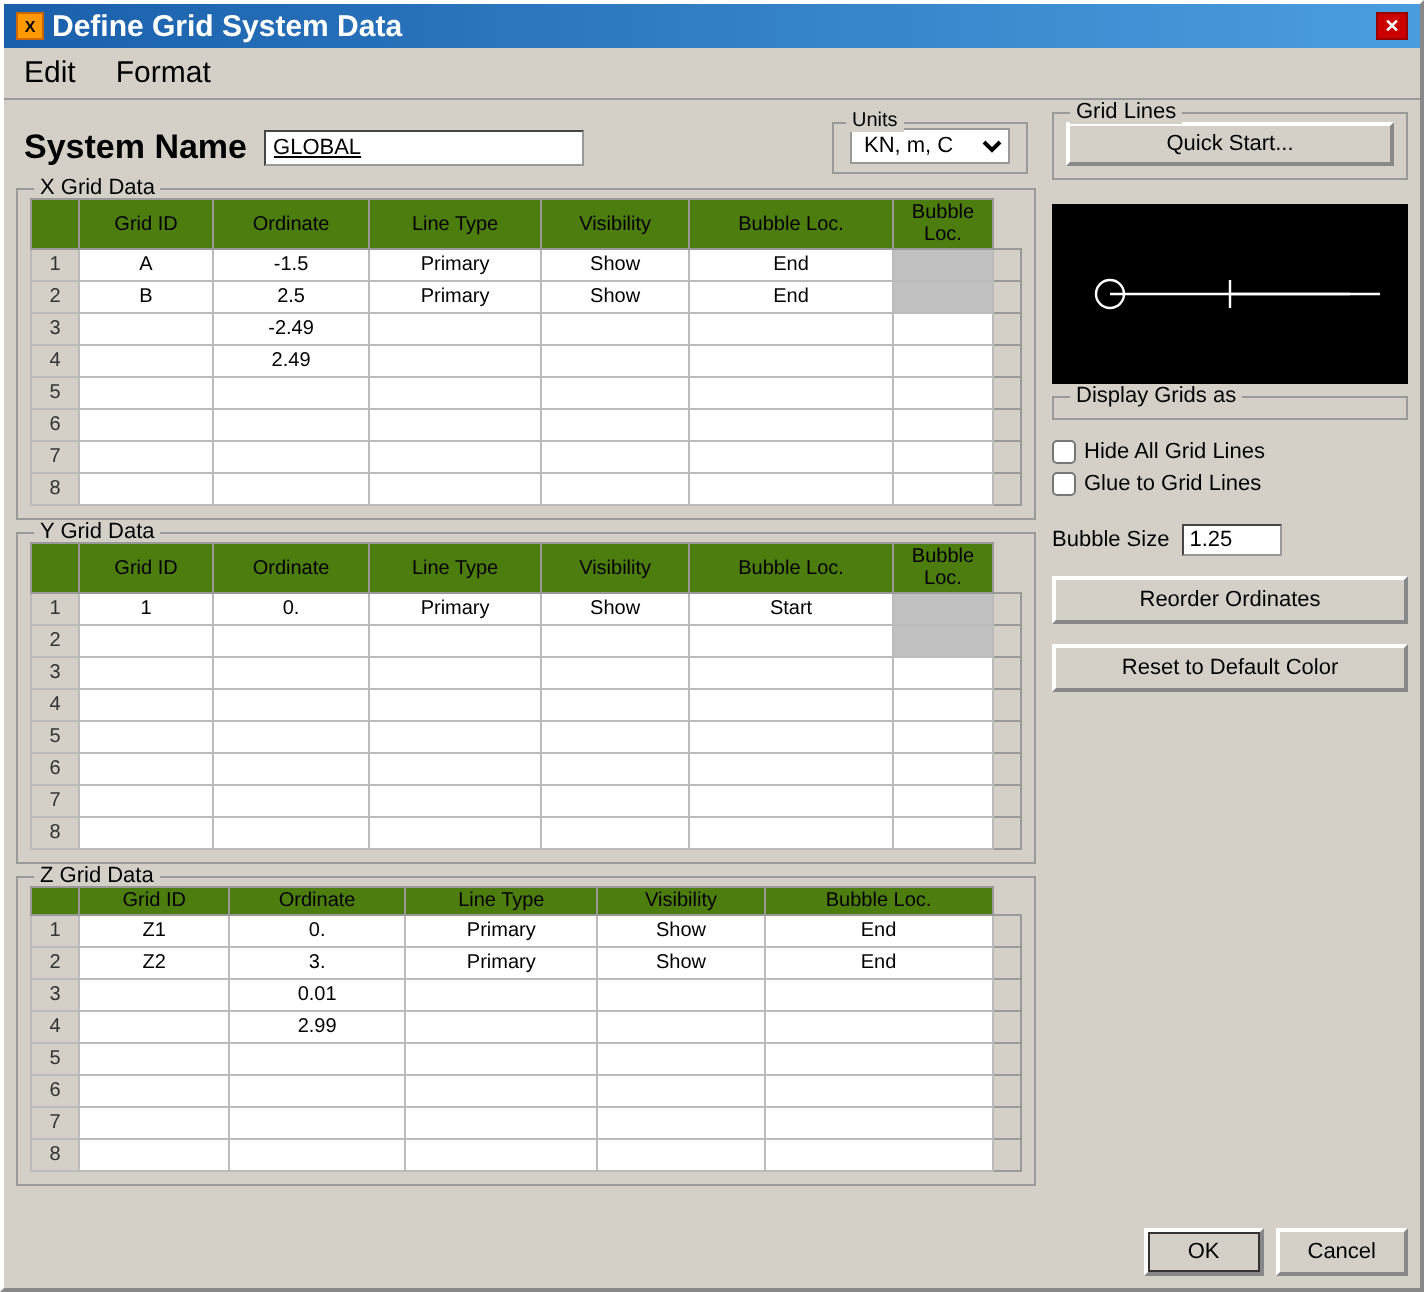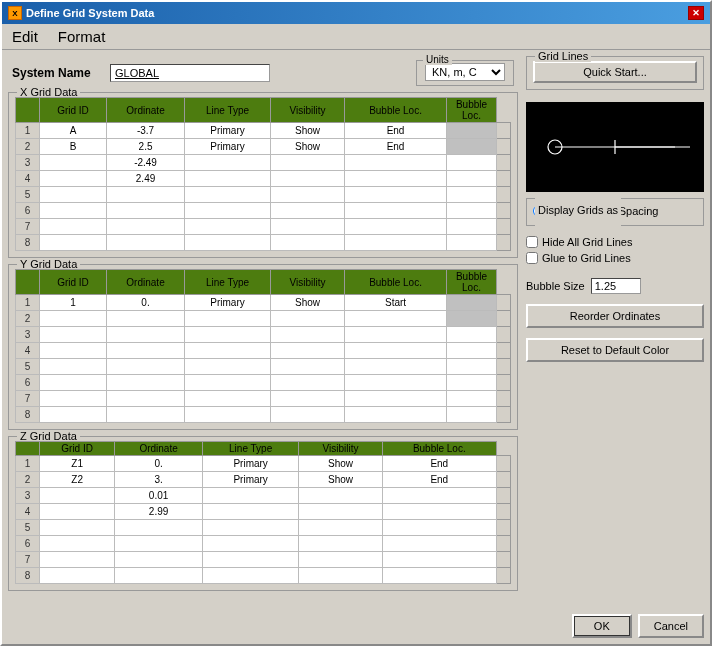--- a/index.html
+++ b/index.html
@@ -43,21 +43,21 @@
       height: 14px;
       background: #ff9900;
       border: 1px solid #cc6600;
       display: flex;
       align-items: center;
       justify-content: center;
       font-size: 8px;
       font-weight: bold;
     }
     .title-text {
-      font-size: 11px;
+      font-size: 15px;
       font-weight: bold;
     }
     .title-close {
       width: 16px;
       height: 14px;
       background: #cc0000;
       color: white;
       border: 1px solid #990000;
       font-size: 9px;
       cursor: pointer;
@@ -96,21 +96,21 @@
       flex-direction: column;
       gap: 6px;
     }
     .system-name-row {
       display: flex;
       align-items: center;
       gap: 8px;
       padding: 4px 0;
     }
     .system-name-label {
-      font-size: 12px;
+      font-size: 17px;
       font-weight: bold;
       min-width: 90px;
     }
     .system-name-input {
       width: 160px;
       border: 1px inset #999;
       background: white;
       padding: 2px 4px;
       font-size: 11px;
       text-decoration: underline;
@@ -218,21 +218,21 @@
     .display-grids-panel {
       border: 1px solid #999;
       padding: 4px 6px 6px;
       position: relative;
     }
     .display-grids-legend {
       position: absolute;
       top: -7px;
       left: 8px;
       background: #d4d0c8;
-      padding: 12px 3px;
+      padding: 0 3px;
       font-size: 11px;
     }
     .radio-row {
       display: flex;
       gap: 8px;
       align-items: center;
       padding: 2px 0;
     }
     .radio-label {
       display: flex;
@@ -373,21 +373,21 @@
                 <th>Visibility</th>
                 <th>Bubble Loc.</th>
                 <th style="width:50px;">Bubble Loc.</th>
                 <th style="width:14px;background:#d4d0c8;border:none;"></th>
               </tr>
             </thead>
             <tbody id="x-grid-tbody">
             <tr>
                   <td style="background: rgb(212, 208, 200);">1</td>
                   <td>A</td>
-                  <td>-3.7</td>
+                  <td>-1.5</td>
                   <td>Primary</td>
                   <td>Show</td>
                   <td>End</td>
                   <td style="background: rgb(192, 192, 192);"></td>
                   <td style="background: rgb(212, 208, 200); width: 14px; border: 1px solid rgb(153, 153, 153); padding: 0px;"></td>
                 </tr>
                 <tr>
                   <td style="background: rgb(212, 208, 200);">2</td>
                   <td>B</td>
                   <td>2.5</td>
@@ -673,30 +673,20 @@
           <circle cx="20" cy="45" r="7" stroke="white" stroke-width="1.2" fill="none"></circle>
 
           <line x1="80" y1="38" x2="80" y2="52" stroke="white" stroke-width="1.2"></line>
 
           <line x1="80" y1="45" x2="155" y2="45" stroke="white" stroke-width="1.2"></line>
         </svg>
       </div>
 
       <div class="display-grids-panel">
         <span class="display-grids-legend">Display Grids as</span>
-        <div class="radio-row">
-          <label class="radio-label">
-            <input type="radio" name="display_grids" checked="" style="">
-            <span>Ordinates</span>
-          </label>
-          <label class="radio-label">
-            <input type="radio" name="display_grids" style="">
-            <span>Spacing</span>
-          </label>
-        </div>
       </div>
 
       <div style="padding: 2px 0;">
         <div class="checkbox-row">
           <input type="checkbox" style="">
           <span>Hide All Grid Lines</span>
         </div>
         <div class="checkbox-row">
           <input type="checkbox" style="">
           <span>Glue to Grid Lines</span>

